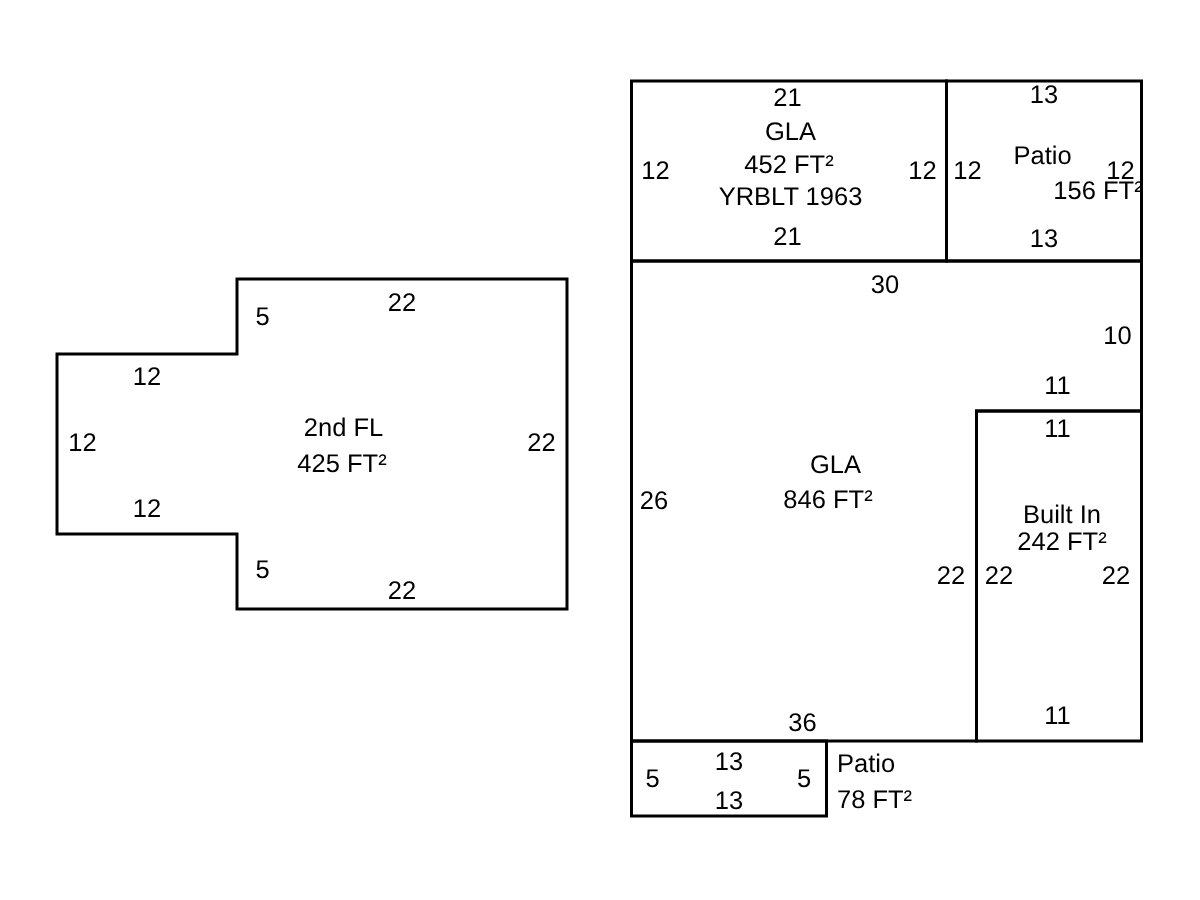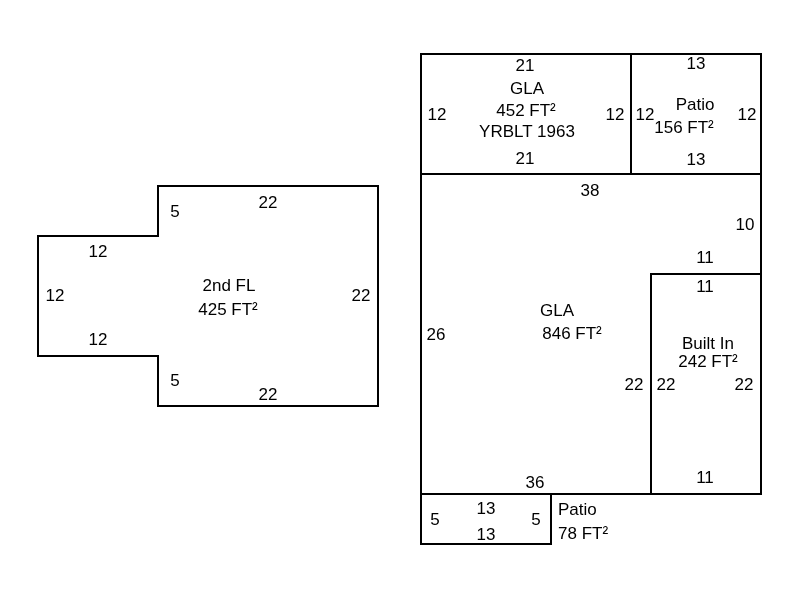--- a/index.html
+++ b/index.html
@@ -36,30 +36,30 @@
 <div class="lbl" style="left:525px;top:65px">21</div>
 <div class="lbl" style="left:527px;top:88px">GLA</div>
 <div class="lbl" style="left:526px;top:110px">452 FT²</div>
 <div class="lbl" style="left:527px;top:131px">YRBLT 1963</div>
 <div class="lbl" style="left:525px;top:158px">21</div>
 <div class="lbl" style="left:437px;top:114px">12</div>
 <div class="lbl" style="left:615px;top:114px">12</div>
 
 <div class="lbl" style="left:696px;top:63px">13</div>
 <div class="lbl" style="left:695px;top:104px">Patio</div>
-<div class="lbl" style="left:684px;top:127px">156 FT²</div>
+<div class="lbl" style="left:732px;top:127px">156 FT²</div>
 <div class="lbl" style="left:696px;top:159px">13</div>
 <div class="lbl" style="left:645px;top:114px">12</div>
 <div class="lbl" style="left:747px;top:114px">12</div>
 
-<div class="lbl" style="left:590px;top:190px">38</div>
+<div class="lbl" style="left:590px;top:190px">30</div>
 <div class="lbl" style="left:745px;top:224px">10</div>
 <div class="lbl" style="left:705px;top:257px">11</div>
 <div class="lbl" style="left:557px;top:310px">GLA</div>
-<div class="lbl" style="left:572px;top:333px">846 FT²</div>
+<div class="lbl" style="left:552px;top:333px">846 FT²</div>
 <div class="lbl" style="left:436px;top:334px">26</div>
 <div class="lbl" style="left:634px;top:384px">22</div>
 <div class="lbl" style="left:535px;top:482px">36</div>
 
 <div class="lbl" style="left:705px;top:286px">11</div>
 <div class="lbl" style="left:708px;top:343px">Built In</div>
 <div class="lbl" style="left:708px;top:361px">242 FT²</div>
 <div class="lbl" style="left:666px;top:384px">22</div>
 <div class="lbl" style="left:744px;top:384px">22</div>
 <div class="lbl" style="left:705px;top:477px">11</div>

